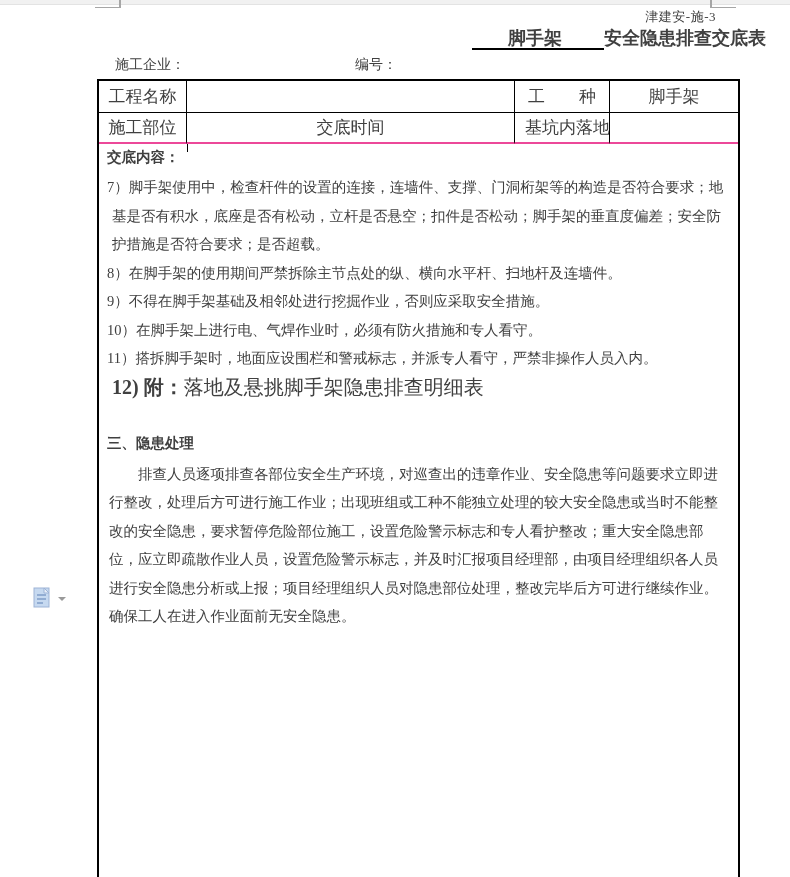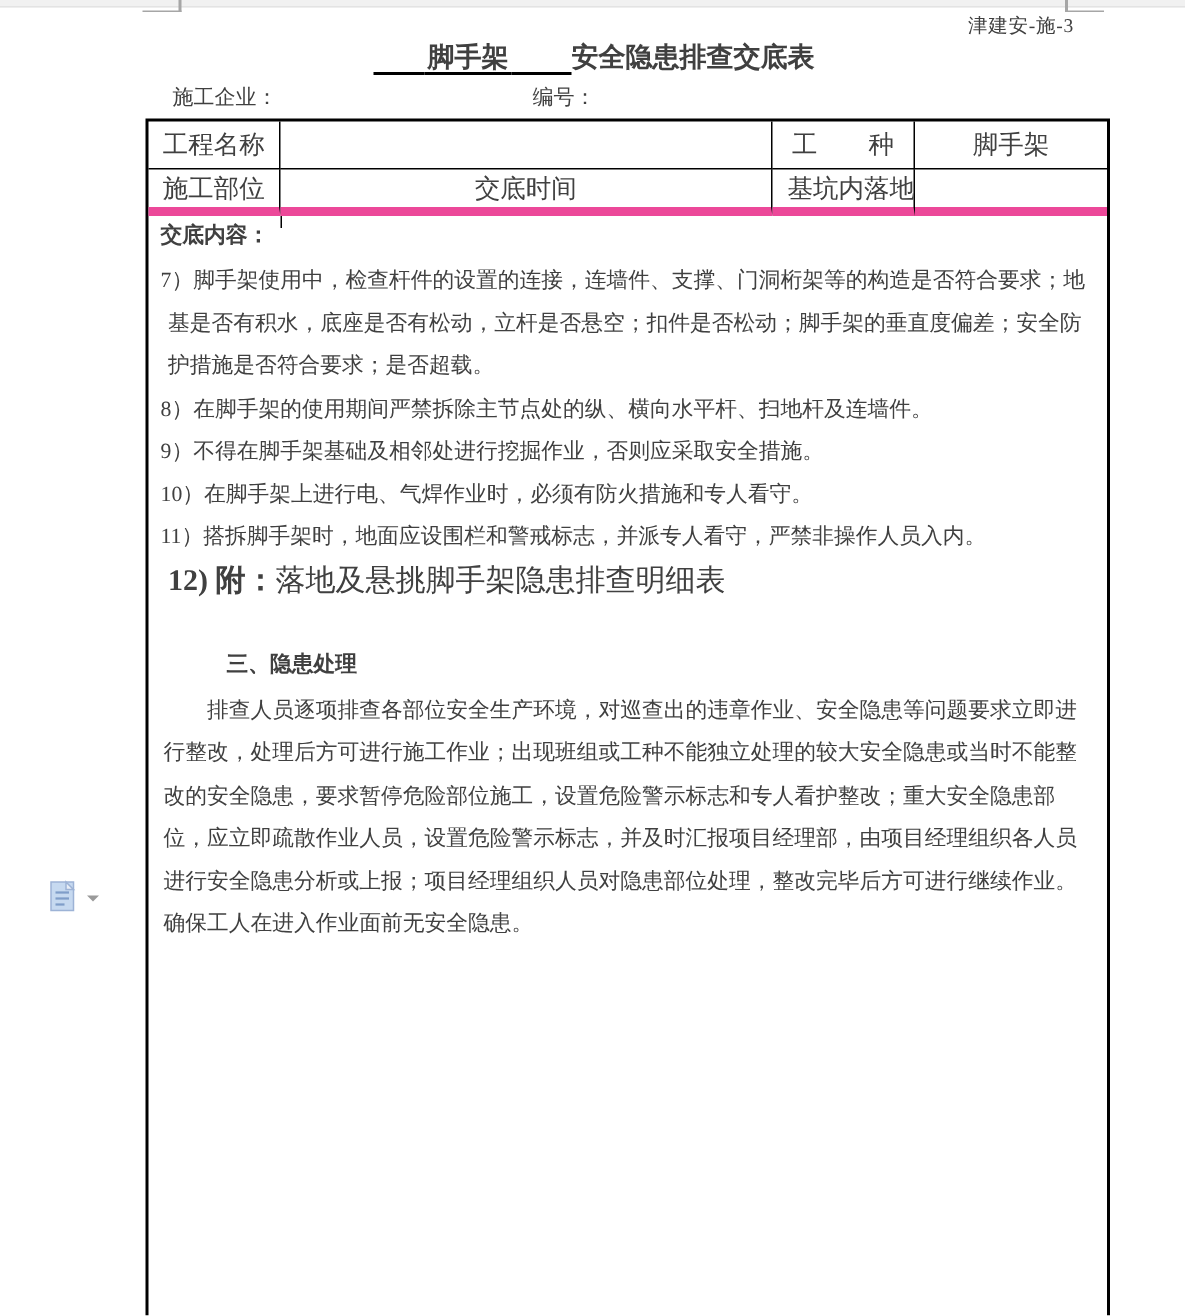--- a/index.html
+++ b/index.html
@@ -21,22 +21,22 @@
   .crop-mark { position:absolute; top:0; width:26px; height:8px; }
   .crop-mark.left  { left:95px;  border-bottom:1px solid #a6a6a6; border-right:2px solid #a6a6a6; }
   .crop-mark.right { left:710px; border-bottom:1px solid #a6a6a6; border-left:2px solid #a6a6a6; }
   
   .doc-ref {
     position:absolute; top:8px; right:74px;
     font-size:13px; letter-spacing:0.5px;
   }
   
   .title {
-    position:absolute; top:26px; left:15px; width:762px;
-    text-align:center; font-weight:bold; font-size:18px;
+    position:absolute; top:26px; left:4px; width:762px;
+    text-align:right; font-weight:bold; font-size:18px;
     white-space:nowrap;
   }
   .title .blank { display:inline-block; border-bottom:2px solid #000; height:18px; vertical-align:bottom; }
   .title .blank.pre  { width:34px; }
   .title .blank.post { width:40px; }
   .title .u-text { border-bottom:2px solid #000; padding:0 2px; }
   
   .meta-line { position:absolute; top:56px; left:0; width:790px; height:20px; font-size:14px; }
   .meta-company { position:absolute; left:115px; top:0; }
   .meta-number  { position:absolute; left:355px; top:0; }
@@ -44,36 +44,36 @@
   .doc-table {
     position:absolute; left:97px; top:79px; width:643px; height:810px;
     border:2px solid #000;
   }
   .grid-row { display:grid; grid-template-columns:88px 328px 95px 128px; }
   .grid-row .cell { border-right:1px solid #000; border-bottom:1px solid #000;
     font-size:17px; display:flex; align-items:center; justify-content:center;
     white-space:pre; overflow:hidden; }
   .grid-row .cell:last-child { border-right:none; }
   .grid-row.r1 .cell { height:32px; }
-  .grid-row.r2 .cell { height:31px; border-bottom:6px solid #ec4899; }
+  .grid-row.r2 .cell { height:31px; border-bottom:2px solid #ec4899; }
   .cell.val-left { justify-content:flex-start; padding-left:10px; }
   
   .content-cell {
     position:relative;
     height:745px;
     padding:1px 8px 0 8px;
     font-size:14.5px; line-height:28.5px;
     overflow:hidden;
   }
   .border-stub { position:absolute; left:88px; top:0; width:1px; height:8px; background:#000; }
   .content-label { font-weight:bold; line-height:24px; }
   p.item { margin:0 0 0 5px; text-indent:-5px; }
   p.item.first { margin-top:4px; }
   p.attach { margin:0 0 0 5px; font-size:20px; }
-  .section3-title { font-weight:bold; margin-top:28px;margin-left:44px; }
+  .section3-title { font-weight:bold; margin-top:28px; }
   p.body-par { margin:2px; text-indent:2em; }
   
   .margin-btn { position:absolute; left:30px; top:586px; width:38px; height:24px; cursor:pointer; }
   .margin-btn svg { display:block; }
 </style>
 </head>
 <body>
 
 <div class="page">
 

